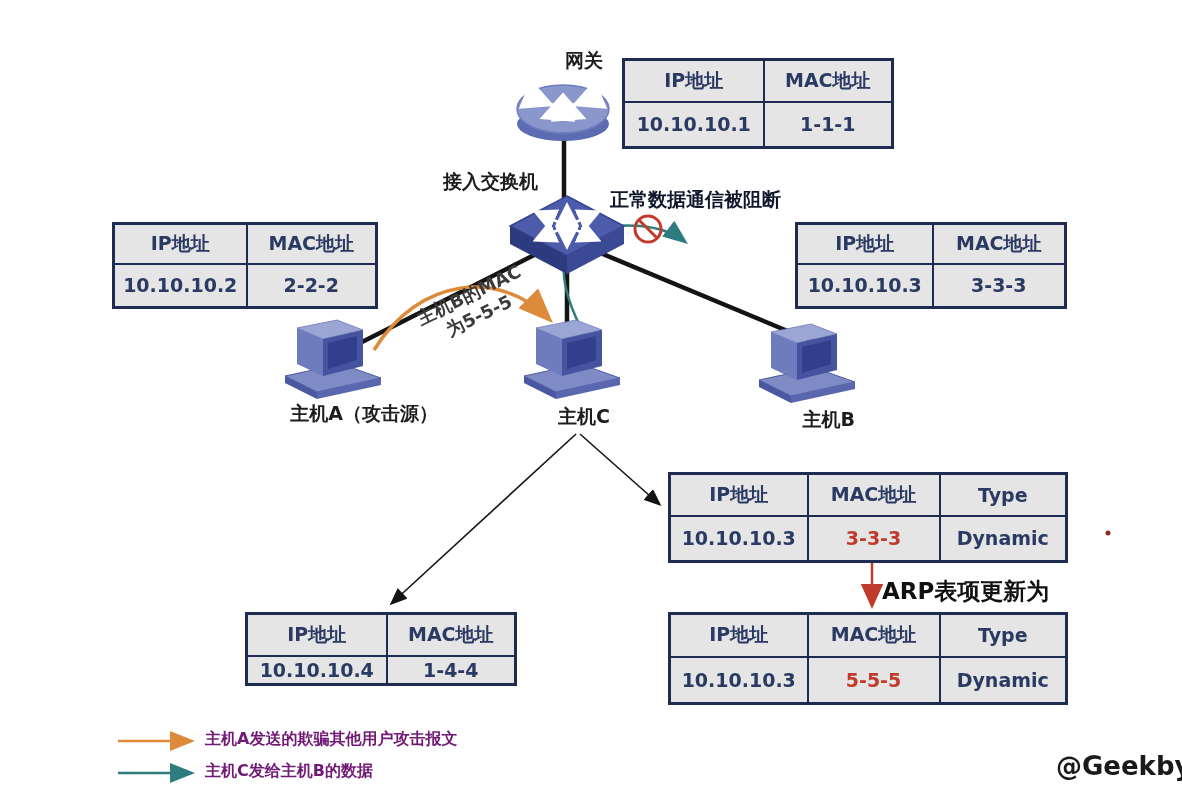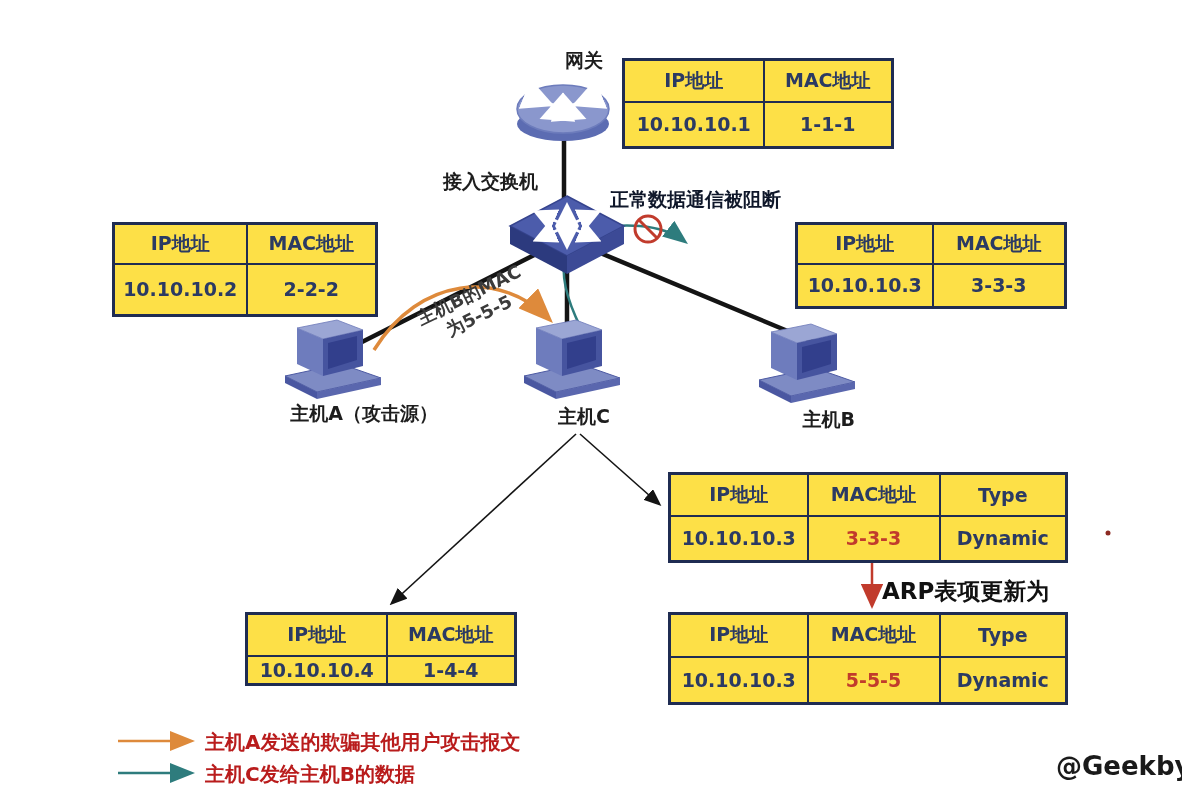--- a/index.html
+++ b/index.html
@@ -3,34 +3,34 @@
 <meta charset="utf-8">
 <style>
   html,body { margin:0; padding:0; background:#ffffff; }
   .stage {
     position:relative; width:1182px; height:798px; background:#ffffff;
     font-family:"DejaVu Sans","Liberation Sans",sans-serif; overflow:hidden;
   }
   .stage > svg { position:absolute; left:0; top:0; z-index:1; pointer-events:none; }
   table.ntable {
     position:absolute; z-index:2; border-collapse:collapse; table-layout:fixed;
-    background:#fde047; border:3px solid #1f2c52;
+    background:#e5e5e5; border:3px solid #1f2c52;
   }
   table.ntable td {
     border:2px solid #1f2c52; text-align:center; vertical-align:middle;
     font-weight:bold; color:#2b3a63; font-size:19px; padding:0;
   }
   table.ntable td.red-val { color:#c13b2c; }
   .lbl {
     position:absolute; z-index:3; font-weight:bold; color:#1d1d1d;
     font-size:19px; white-space:nowrap;
   }
   .lbl.center { text-align:right; }
   .lbl.red { color:#0f172a; }
-  .lbl.legend-text { color:#b91c1c; font-size:20px; }
+  .lbl.legend-text { color:#701a75; font-size:16px; }
   .spoof {
     position:absolute; z-index:3; left:396px; top:282px; width:156px;
     transform:rotate(-26deg); transform-origin:center;
     font-weight:bold; font-size:18px; color:#3b3b3b; text-align:center;
     line-height:1.3; white-space:nowrap;
   }
   .watermark {
     position:absolute; z-index:3; left:1056px; top:751px;
     font-size:26px; font-weight:600; color:#1a1a1a;
   }
@@ -145,21 +145,21 @@
   <table class="ntable" style="left:112px; top:222px; width:266px;">
     <colgroup>
         <col style="width:133px">
         <col>
       </colgroup>
     <tbody>
         <tr style="height:40px">
       <td>IP地址</td>
       <td>MAC地址</td>
     </tr>
-    <tr style="height:52px">
+    <tr style="height:44px">
       <td>10.10.10.2</td>
       <td>2-2-2</td>
     </tr>
   </tbody>
     </table>
 
   <table class="ntable" style="left:795px; top:222px; width:272px;">
     <colgroup>
         <col style="width:136px">
         <col>

